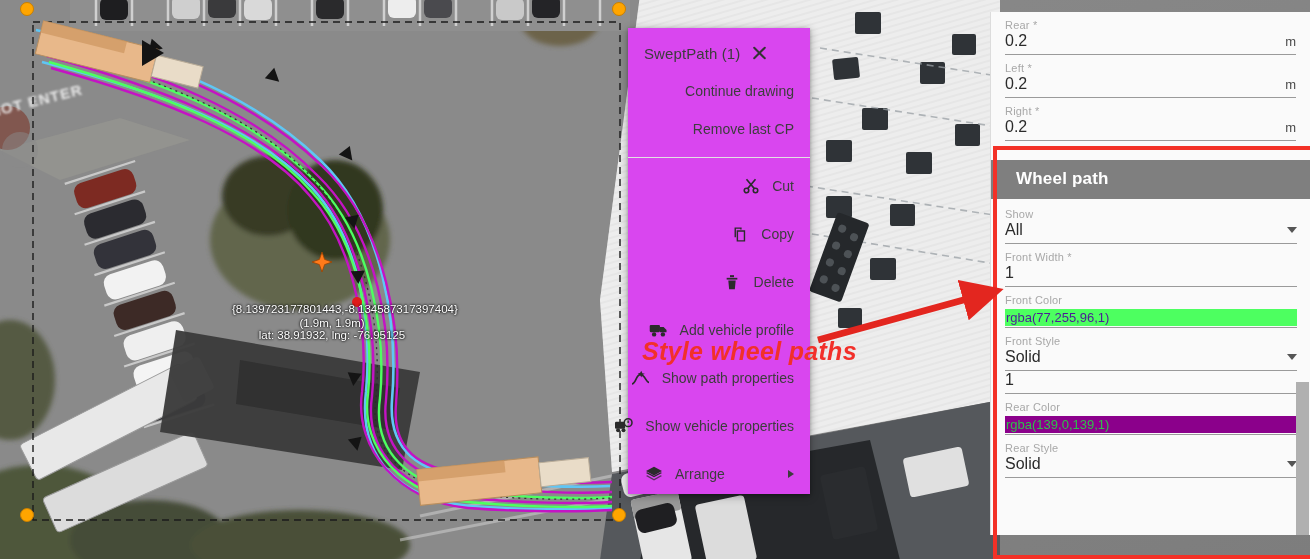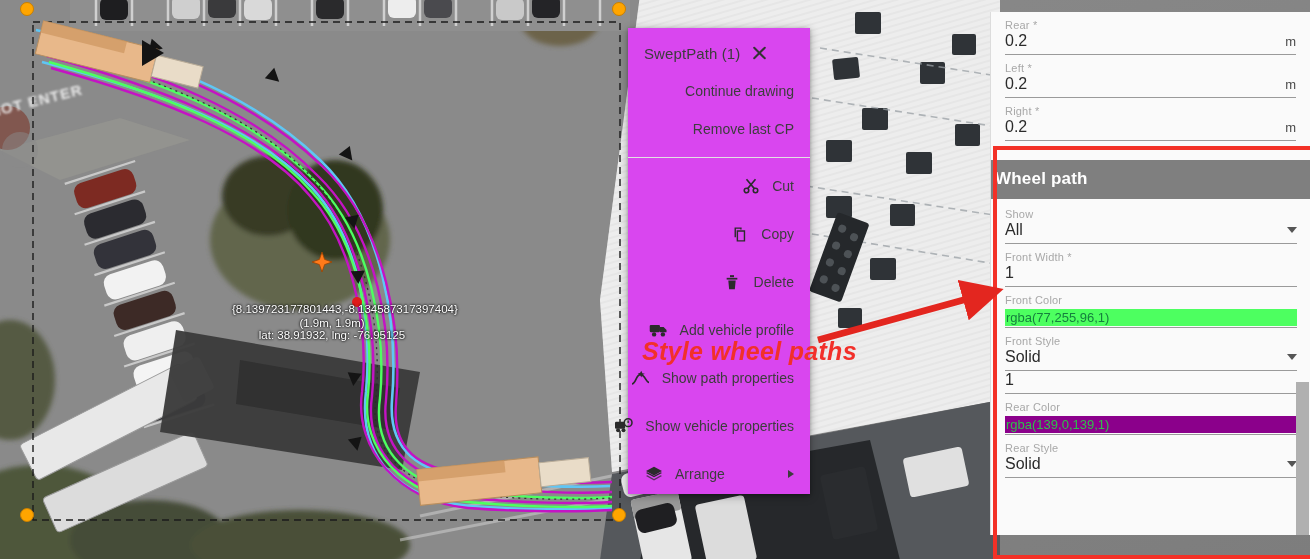--- a/index.html
+++ b/index.html
@@ -81,39 +81,39 @@
   .field-unit { font-size: 13px; color: #4a4a4a; }
   .select-caret {
     width: 0; height: 0; align-self: center;
     border-top: 6px solid #555;
     border-left: 5px solid transparent;
     border-right: 5px solid transparent;
   }
   .swatch-row { border-bottom: 1px solid #9a9a9a; margin-top: 2px; padding-bottom: 1px; }
   .swatch {
     display: block; width: 100%; height: 17px;
-    font-size: 13px; line-height: 17px; color: #15803d;
+    font-size: 13px; line-height: 17px; color: #4c1d95;
     padding-left: 1px; white-space: nowrap; overflow: hidden;
   }
 
   
   #wheel-highlight {
     position: absolute; left: 993px; top: 146px;
     width: 317px; height: 413px;
     border: 4px solid #f33127;
     border-right: none;
     pointer-events: none; z-index: 60;
   }
   #wheel-section {
     position: absolute; left: 0; top: 148px; width: 320px;
   }
   .section-header {
     background: #7f7f7f; color: #fff;
     font-size: 17px; font-weight: bold;
-    padding: 9px 14px 10px 4px;
+    padding: 9px 14px 10px 25px;
     letter-spacing: .2px;
   }
   
   #panel-scroll {
     position: absolute; right: 1px; top: 370px;
     width: 13px; height: 189px;
     background: #b0b0b0;
     z-index: 58;
   }
 

